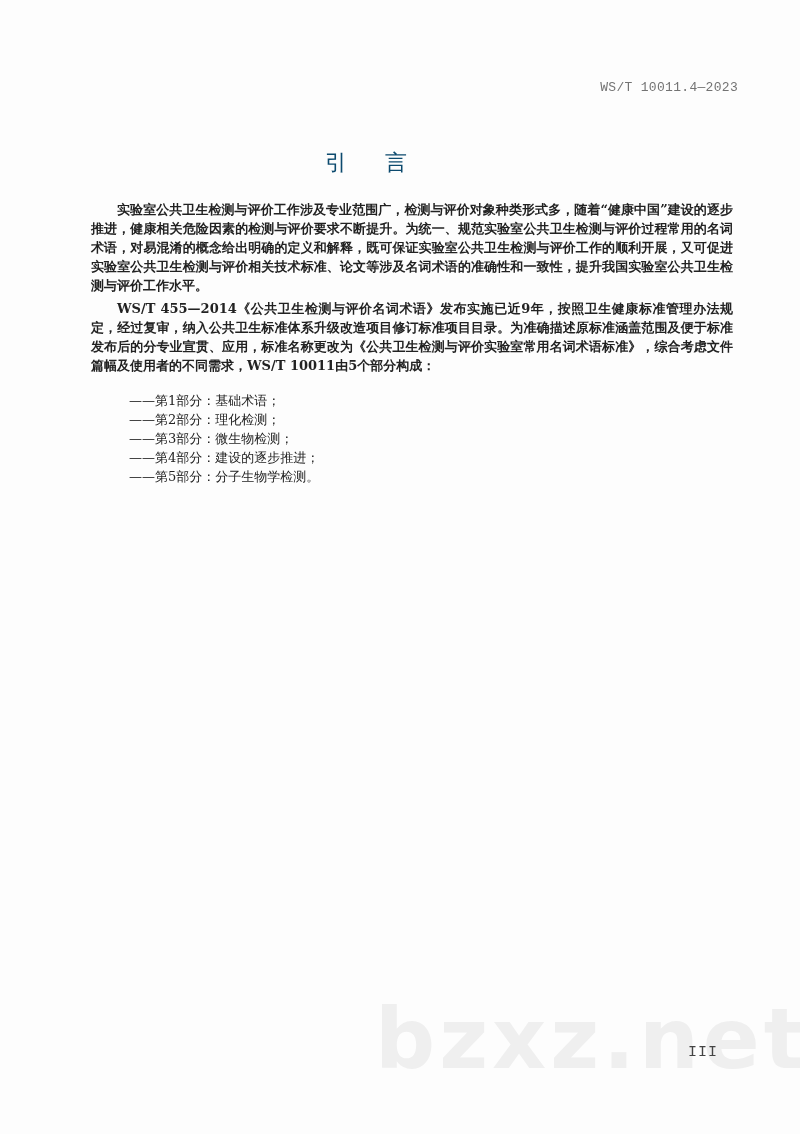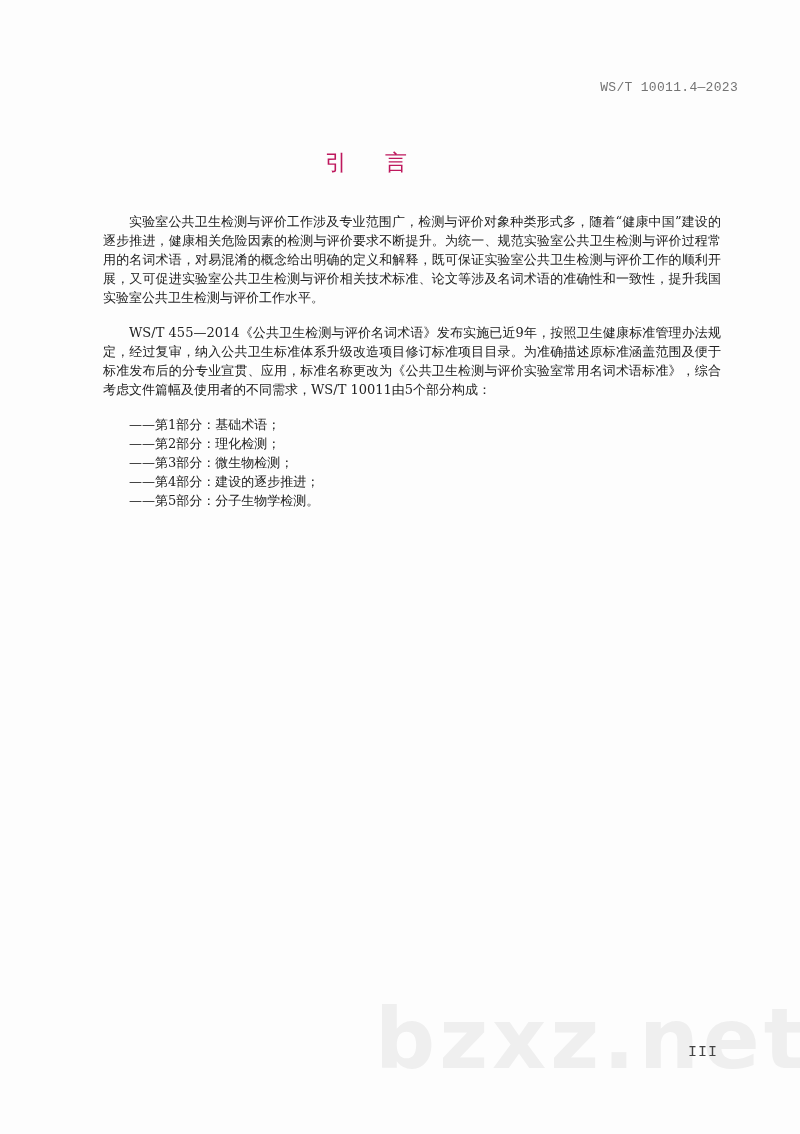--- a/index.html
+++ b/index.html
@@ -1,21 +1,21 @@
 <!DOCTYPE html>
 <html><head>
 <meta charset="utf-8">
 <style>
   html, body { margin:0; padding:0; }
   body { width:800px; height:1134px; background:#fdfdfd; position:relative; overflow:hidden;
          font-family:"DejaVu Serif","Liberation Serif",serif; color:#222; }
   .header-code { position:absolute; top:80px; right:62px; font-family:"Liberation Mono","DejaVu Sans Mono",monospace; font-size:13px; color:#737373; letter-spacing:0.3px; }
-  .page-title { position:absolute; top:148px; left:0; width:732px; text-align:center; font-family:"DejaVu Sans","Liberation Sans",sans-serif; font-size:22px; letter-spacing:38px; text-indent:38px; color:#be185d; }
+  .page-title { position:absolute; top:148px; left:0; width:732px; text-align:center; font-family:"DejaVu Sans","Liberation Sans",sans-serif; font-size:22px; letter-spacing:38px; text-indent:38px; color:#0c4a6e; }
   .body { position:absolute; top:196px; left:87px; width:650px; font-size:13px; line-height:19px; color:#222; text-align:justify; }
-  .para { text-indent:26px; margin:16px; }
+  .para { text-indent:26px; margin:4px;font-weight:bold; }
   .list { margin:16px; padding:0; list-style:none; }
   .list li { padding-left:26px; }
   .watermark { position:absolute; top:990px; left:375px; font-family:"DejaVu Sans","Liberation Sans",sans-serif; font-weight:bold; font-size:84px; color:#efefef; letter-spacing:4px; }
   .page-number { position:absolute; top:1044px; left:688px; font-size:15px; color:#444; font-family:Liberation Mono, monospace; letter-spacing:1px; }
 </style>
 </head>
 <body>
 
 <div class="header-code">WS/T 10011.4—2023</div>
 <div class="page-title">引言</div>

